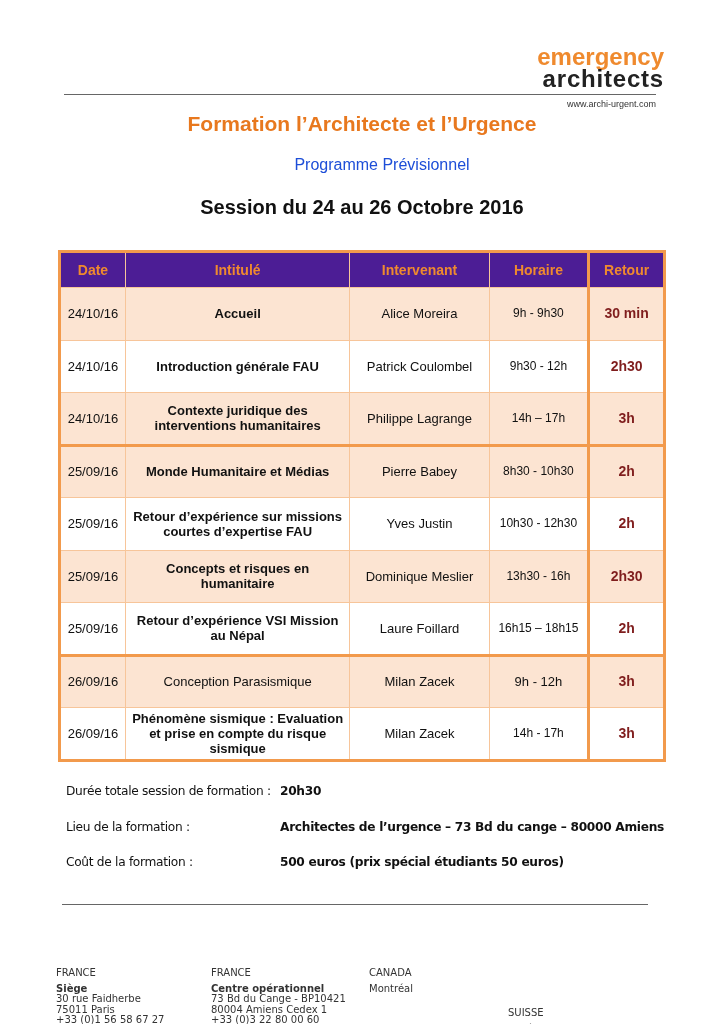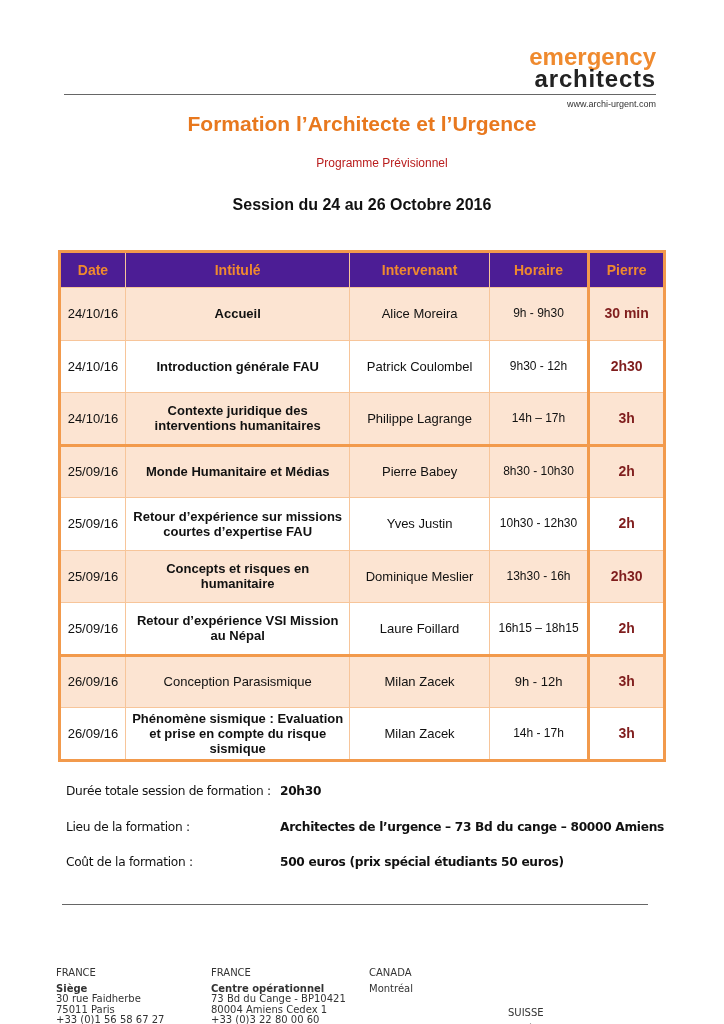--- a/index.html
+++ b/index.html
@@ -2,29 +2,29 @@
 <html><head>
 <meta charset="utf-8">
 <style>
   * { box-sizing: border-box; margin: 0; padding: 0; }
   html, body { width: 724px; height: 1024px; background: #ffffff; }
   body { position: relative; font-family: "Liberation Sans", sans-serif; color: #111; overflow: hidden; }
 
   .logo-left { position: absolute; left: 64px; top: 46px; font-weight: bold; font-size: 24px; line-height: 22px; letter-spacing: -0.2px; }
   .logo-left .l1 { color: #222; }
   .logo-left .l2 { color: #ef8a2e; }
-  .logo-right { position: absolute; right: 68px; top: 46px; font-weight: bold; font-size: 24px; line-height: 22px; text-align: right; }
+  .logo-right { position: absolute; right: 60px; top: 46px; font-weight: bold; font-size: 24px; line-height: 22px; text-align: right; }
   .logo-right .l1 { color: #ef8a2e; }
   .logo-right .l2 { color: #222; letter-spacing: 0.8px; }
   .header-rule { position: absolute; left: 64px; top: 94px; width: 592px; height: 1px; background: #666; }
   .website { position: absolute; right: 68px; top: 99px; font-size: 9px; color: #333; }
 
   .title { position: absolute; left: 0; right: 0; top: 112px; text-align: center; color: #e8781e; font-weight: bold; font-size: 21px; }
-  .subtitle { position: absolute; left: 0; right: 0; top: 156px; text-align: center; font-size: 12px; color: #b91c1c; padding-left: 40px; }
-  .session { position: absolute; left: 0; right: 0; top: 196px; text-align: center; font-size: 16px; font-weight: bold; color: #111; }
+  .subtitle { position: absolute; left: 0; right: 0; top: 156px; text-align: center; font-size: 16px; color: #1d4ed8; padding-left: 40px; }
+  .session { position: absolute; left: 0; right: 0; top: 196px; text-align: center; font-size: 20px; font-weight: bold; color: #111; }
 
   table.prog { position: absolute; left: 58px; top: 250px; width: 608px; border-collapse: collapse; border: 3px solid #f29a4c; }
   table.prog td, table.prog th { border: 1px solid #f7c59a; text-align: center; vertical-align: middle; font-size: 13px; padding: 0 4px; line-height: 15px; }
   table.prog th { height: 36px; color: #ef8a2e; font-weight: bold; font-size: 14px; background: #4c1d95; }
   table.prog td { height: 52.5px; }
   table.prog tr.shaded td { background: #fce4d2; }
   table.prog tr.group-start td { border-top: 3px solid #f29a4c; }
   table.prog td.temps { color: #7f1d1d; font-weight: bold; font-size: 14px; border-left: 3px solid #f29a4c; }
   table.prog th.temps-h { border-left: 3px solid #f29a4c; }
   table.prog td.title-cell.bold { font-weight: bold; }
@@ -65,21 +65,21 @@
       <col class="c3">
       <col class="c4">
       <col class="c5">
     </colgroup>
   <thead>
     <tr>
       <th>Date</th>
       <th>Intitulé</th>
       <th>Intervenant</th>
       <th>Horaire</th>
-      <th class="temps-h">Pierre</th>
+      <th class="temps-h">Retour</th>
     </tr>
   </thead>
   <tbody>
     <tr class="shaded">
       <td>24/10/16</td>
       <td class="title-cell bold">Accueil</td>
       <td>Alice Moreira</td>
       <td class="horaire">9h - 9h30</td>
       <td class="temps">30 min</td>
     </tr>

